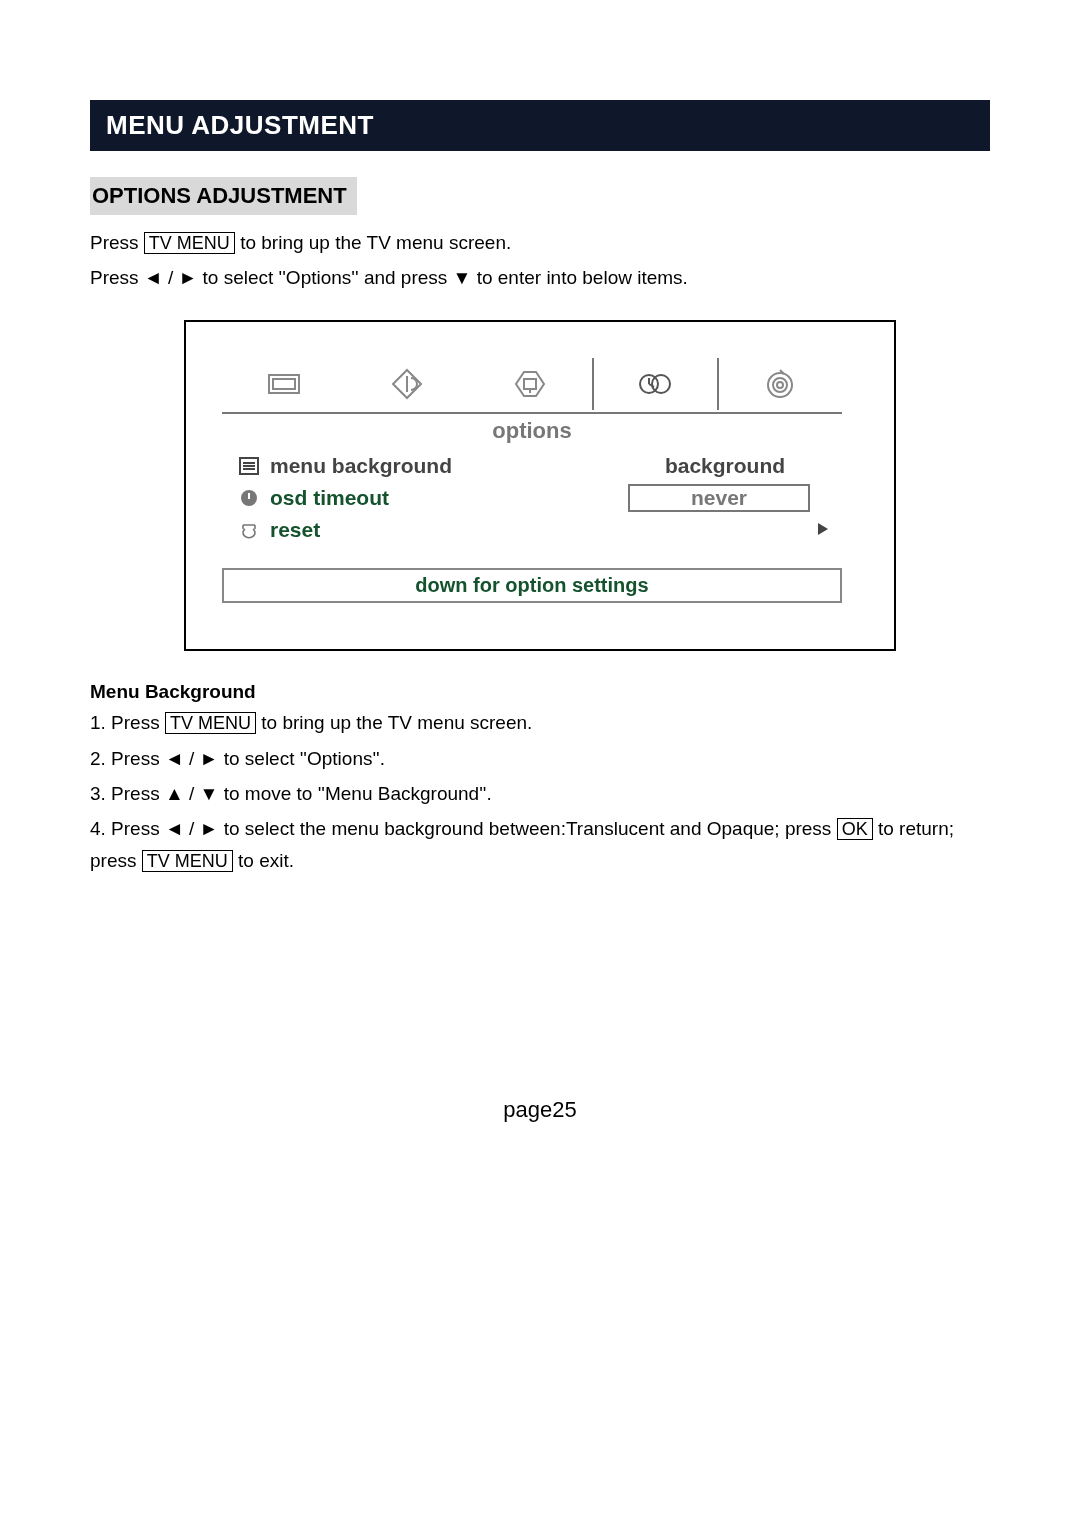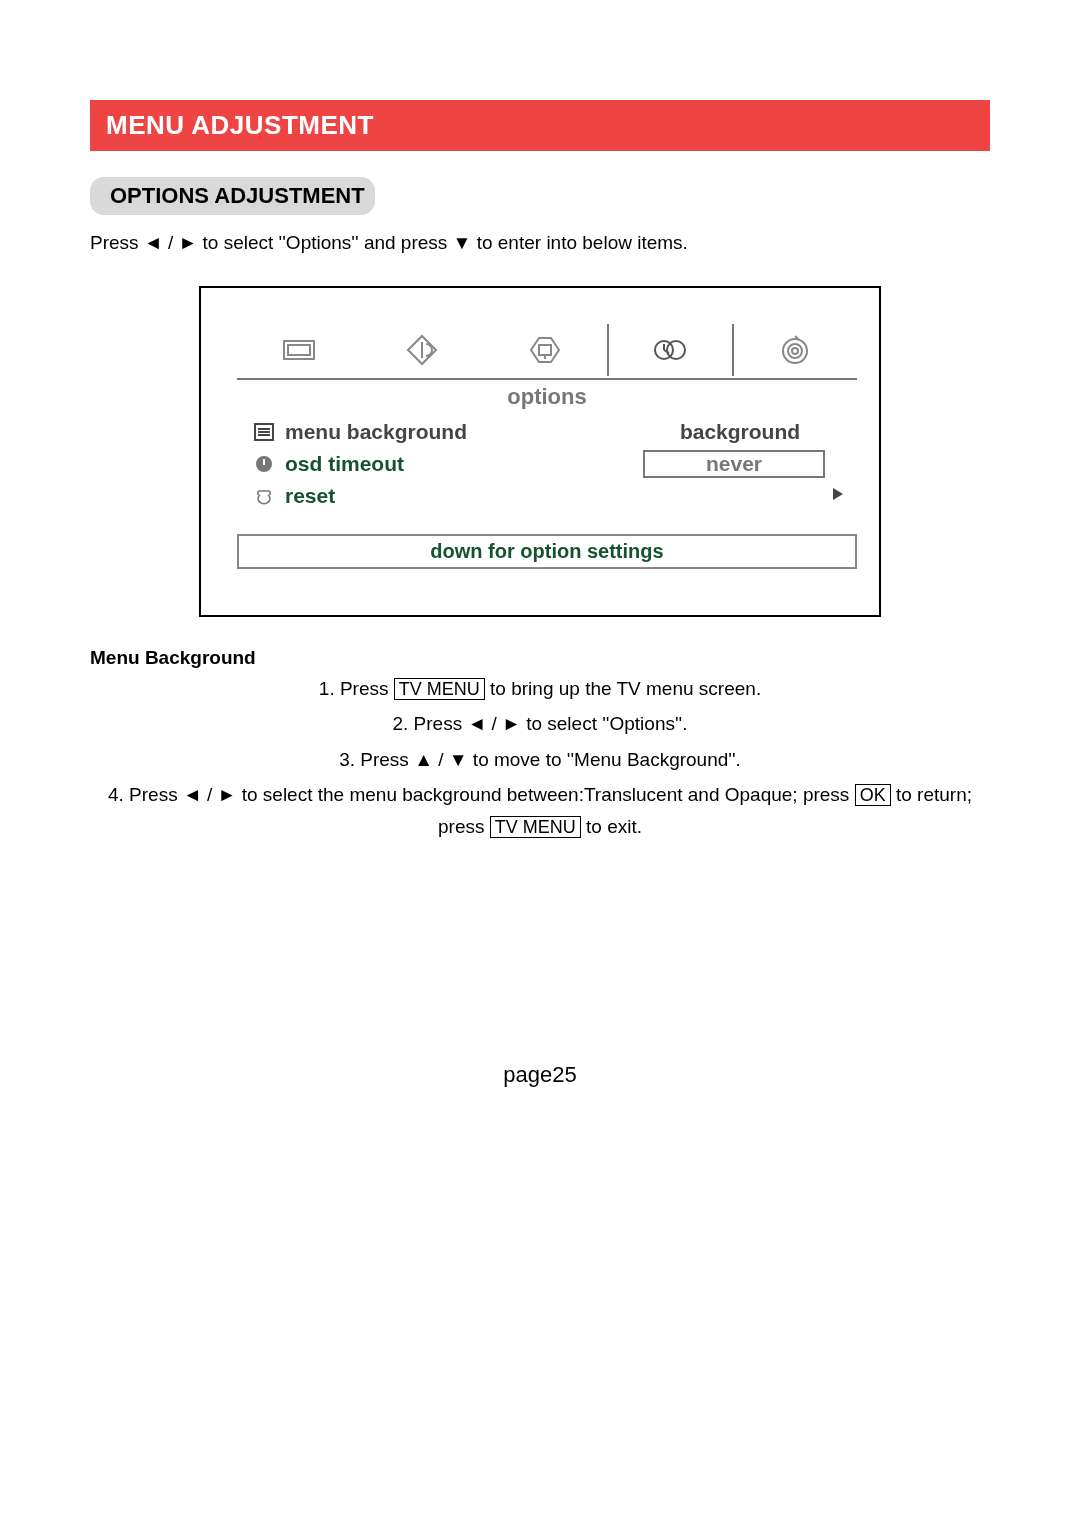--- a/index.html
+++ b/index.html
@@ -7,57 +7,56 @@
     padding: 0;
     background: #fff;
     font-family: Arial, Helvetica, sans-serif;
     color: #000;
     width: 1080px;
   }
   .page {
     padding: 100px 90px 40px 90px;
   }
   .black-bar {
-    background: #ef4444;
+    background: #0f172a;
     color: #fff;
     padding: 10px 16px;
     font-weight: 900;
     font-size: 26px;
     font-family: Arial, Helvetica, sans-serif;
     letter-spacing: 0.5px;
   }
   .subhead-wrap {
     margin-top: 26px;
   }
   .subhead {
     display: inline-block;
     background: #d9d9d9;
     color: #000;
-    padding: 6px 10px 6px 20px;
+    padding: 6px 10px 6px 2px;
     font-weight: 700;
     font-size: 22px;
-    border-radius: 14px;
   }
   .body-text {
     font-size: 19px;
     line-height: 1.5;
     margin-top: 14px;
   }
   .body-text p { margin: 6px 0; }
   .keycap {
     border: 1px solid #000;
     padding: 0px 4px;
     font-size: 18px;
   }
   
   .osd-outer {
     width: 620px;
     margin: 28px auto 0 auto;
     border: 2px solid #000;
-    padding: 36px 22px 46px 36px;
+    padding: 36px 52px 46px 36px;
   }
   .osd-tabs {
     display: flex;
     align-items: center;
   }
   .tab {
     flex: 1;
     display: flex;
     justify-content: center;
     align-items: center;
@@ -134,39 +133,42 @@
   .sect-head {
     font-weight: 700;
     font-size: 19px;
     margin-top: 30px;
   }
   .steps {
     font-size: 19px;
     line-height: 1.65;
     margin-top: 4px;
   }
-  .steps p { margin: 4px 0; text-align: center; }
+  .steps p { margin: 4px 0; }
   .page-num {
     text-align: center;
     font-size: 22px;
     margin-top: 220px;
   }
 </style>
 </head>
 <body>
 
 <div class="page">
 
   <div class="black-bar">MENU ADJUSTMENT</div>
 
   <div class="subhead-wrap">
     <span class="subhead">OPTIONS ADJUSTMENT</span>
   </div>
 
   <div class="body-text">
+    <p>
+      <span>Press </span><span class="keycap">TV MENU</span><span> to bring up the TV menu screen.</span>
+    </p>
     <p>Press ◄ / ► to select ''Options'' and press ▼ to enter into below items.</p>
   </div>
 
   <div class="osd-outer">
     <div class="osd-tabs">
       <div class="tab">
         <svg viewBox="0 0 40 40" stroke="#888" fill="none" stroke-width="2">
           <rect x="5" y="11" width="30" height="18"></rect>
           <rect x="9" y="15" width="22" height="10"></rect>
         </svg>

